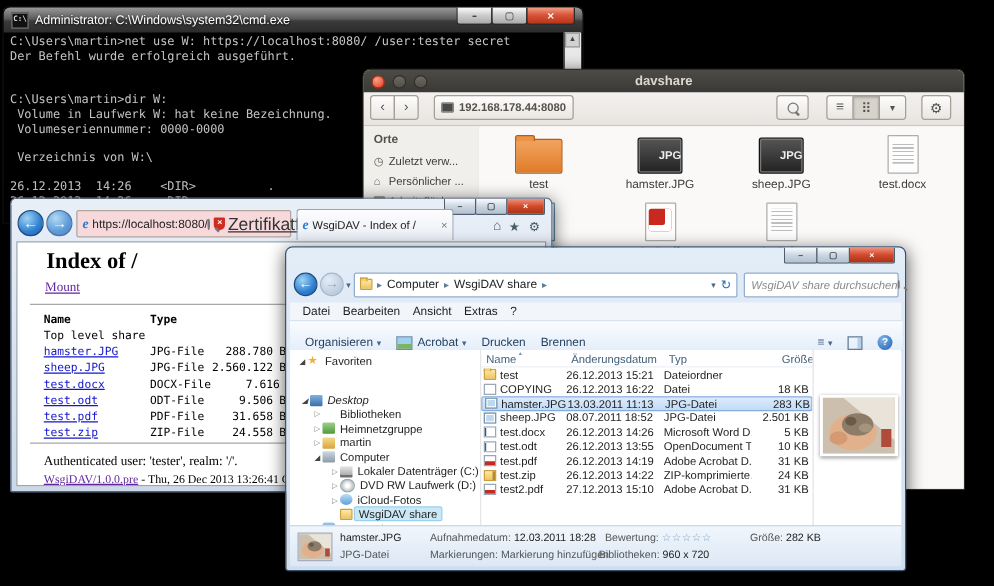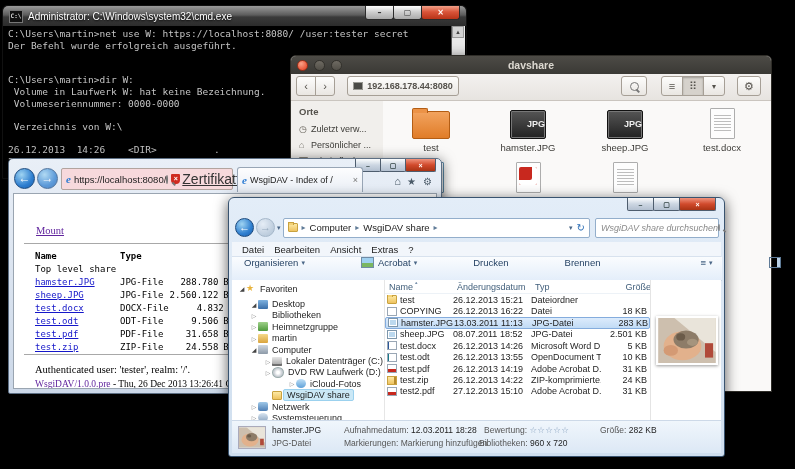--- a/index.html
+++ b/index.html
@@ -113,22 +113,22 @@
       font-size:9.5px;color:#222;box-sizing:border-box;}
   .sep{color:#5f7b97;font-size:8px;padding:0 4px;}
   .esearch-box{height:20px;background:#fff;border:1px solid #93aecb;border-radius:2px;display:flex;align-items:center;box-sizing:border-box;}
   .esearch{border:none;outline:none;flex:1;font-size:9px;font-style:italic;color:#555;padding:0 0 0 5px;
       font-family:"Liberation Sans",sans-serif;background:transparent;}
   .esearch::placeholder{color:#8a8a8a;font-style:italic;}
   .ew-menu{position:absolute;left:3px;top:44px;right:3px;height:14px;background:#f2f6fb;
       border-bottom:1px solid #d8e2ee;display:flex;align-items:center;font-size:9.5px;color:#1e1e1e;}
   .ew-menu span{margin-left:10px;}
   .ew-cmdbar{position:absolute;left:3px;top:59px;right:2px;height:23px;
-      background:linear-gradient(#fafcfe,#e4eefa);border-bottom:1px solid #c8d6e6;display:flex;align-items:flex-start;
-      font-size:9.5px;color:#1e3c5f;gap:44px;}
+      background:linear-gradient(#fafcfe,#e4eefa);border-bottom:1px solid #c8d6e6;display:flex;align-items:flex-end;
+      font-size:9.5px;color:#1e3c5f;}
   .tbb{margin-left:12px;display:flex;align-items:center;white-space:nowrap;}
   .dd{font-size:7px;color:#4a6787;margin-left:3px;}
   .ew-body{position:absolute;left:3px;top:82px;right:3px;bottom:35px;background:#fff;overflow:hidden;}
   .ew-nav{position:absolute;left:0;top:0;width:152px;bottom:0;border-right:1px solid #e6e6e6;padding-top:3px;}
   .ei{display:flex;align-items:center;height:11.4px;font-size:9px;color:#1e1e1e;white-space:nowrap;}
   .ei .tri{width:8px;font-size:6px;color:#888;text-align:center;flex:0 0 8px;}
   .ei .tri.open{color:#444;}
   .nico{width:10px;height:9px;border-radius:1px;margin-right:4px;flex:0 0 10px;}
   .ei.sel .seltxt{background:#cbe8f6;border:1px solid #9bd1ee;border-radius:2px;padding:0 3px;margin-left:-3px;}
   .ew-list{position:absolute;left:153px;top:0;width:265px;bottom:0;}
@@ -300,20 +300,21 @@
   <div class="ie-tab">
     <span class="ie-e">e</span>
     <span style="font-size:9px;color:#222;flex:1;white-space:nowrap;overflow:hidden;">WsgiDAV - Index of /</span>
     <span style="font-size:9px;color:#777;margin:0 4px;">×</span>
   </div>
   <span class="a" style="right:40px;top:16px;font-size:11px;color:#4a5a68;">⌂</span>
   <span class="a" style="right:25px;top:17px;font-size:10px;color:#4a5a68;">★</span>
   <span class="a" style="right:9px;top:17px;font-size:10px;color:#4a5a68;">⚙</span>
 
   <div class="ie-page">
+    <div class="ie-h1">Index of /</div>
     <a class="ie-mount" href="#">Mount</a>
     <div class="ie-hr" style="top:49px;"></div>
     <div class="btable">
       <div class="brow" style="font-weight:bold;">
         <span class="bname">Name</span>
         <span class="btype">Type</span>
       </div>
       <div class="brow">
           <span class="bname">Top level share</span>
         </div>
@@ -325,21 +326,21 @@
       </div>
       <div class="brow">
         <span class="bname"><a class="blink" href="#">sheep.JPG</a></span>
         <span class="btype">JPG-File</span>
         <span class="bsize">2.560.122</span>
         <span class="bunit">Bytes</span>
       </div>
       <div class="brow">
         <span class="bname"><a class="blink" href="#">test.docx</a></span>
         <span class="btype">DOCX-File</span>
-        <span class="bsize">4.832</span>
+        <span class="bsize">7.616</span>
         <span class="bunit">Bytes</span>
       </div>
       <div class="brow">
         <span class="bname"><a class="blink" href="#">test.odt</a></span>
         <span class="btype">ODT-File</span>
         <span class="bsize">9.506</span>
         <span class="bunit">Bytes</span>
       </div>
       <div class="brow">
         <span class="bname"><a class="blink" href="#">test.pdf</a></span>
@@ -431,21 +432,21 @@
     </span>
   </div>
 
   <div class="ew-body">
     <div class="ew-nav">
       <div class="ei" style="padding-left:6px;">
         <span class="tri open">◢</span>
         <span class="nico" style="background:none;color:#e8b33c;font-size:9px;line-height:9px;">★</span>
         <span>Favoriten</span>
       </div>
-      <div class="ei" style="padding-left:18px;margin-top:4px;">
+      <div class="ei" style="padding-left:8px;margin-top:20px;font-style:italic;">
         <span class="tri open">◢</span>
         <span class="nico" style="background:linear-gradient(#7fb2e0,#3a6ea8);"></span>
         <span>Desktop</span>
       </div>
       <div class="ei" style="padding-left:18px;">
         <span class="tri">▷</span>
         <span class="nico" style="background:linear-gradient(#e8e2cf,#bba){;"></span>
         <span>Bibliotheken</span>
       </div>
       <div class="ei" style="padding-left:18px;">
@@ -466,21 +467,21 @@
       <div class="ei" style="padding-left:32px;">
         <span class="tri">▷</span>
         <span class="nico" style="background:linear-gradient(#e6e6e6,#9e9e9e);box-shadow:inset 0 -2px 0 #6f6f6f;"></span>
         <span>Lokaler Datenträger (C:)</span>
       </div>
       <div class="ei" style="padding-left:32px;">
         <span class="tri">▷</span>
         <span class="nico" style="background:radial-gradient(circle,#fff 20%,#c9ced4 60%);border-radius:50%;border:1px solid #9aa;"></span>
         <span>DVD RW Laufwerk (D:)</span>
       </div>
-      <div class="ei" style="padding-left:32px;margin-left:24px;">
+      <div class="ei" style="padding-left:32px;">
         <span class="tri">▷</span>
         <span class="nico" style="background:linear-gradient(#bfe0f7,#5da0d8);border-radius:50%;"></span>
         <span>iCloud-Fotos</span>
       </div>
       <div class="ei sel" style="padding-left:32px;">
         <span class="tri"></span>
         <span class="nico" style="background:linear-gradient(#fde9a4,#eec360);border:1px solid #c9a23f;box-sizing:border-box;"></span>
         <span class="seltxt">WsgiDAV share</span>
       </div>
       <div class="ei" style="padding-left:18px;">

